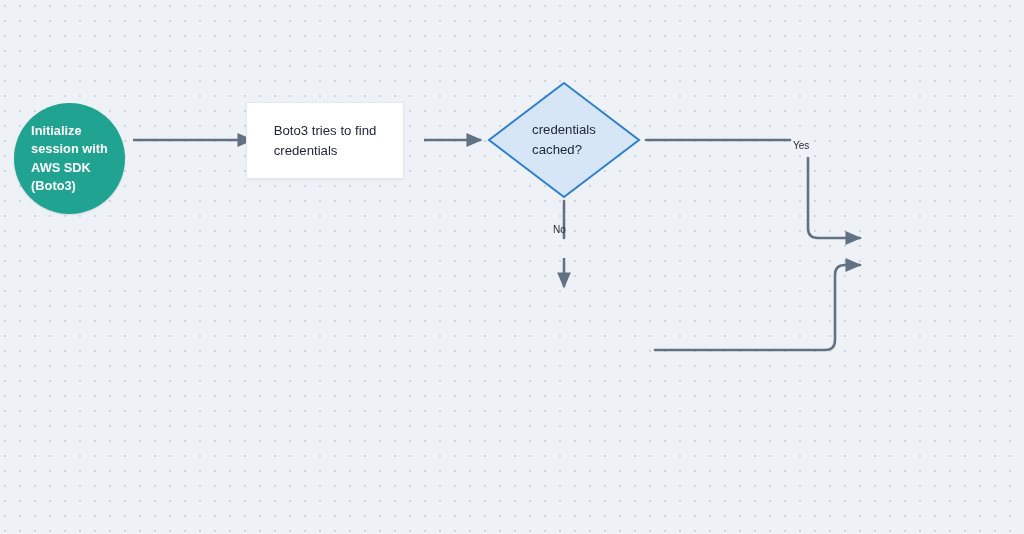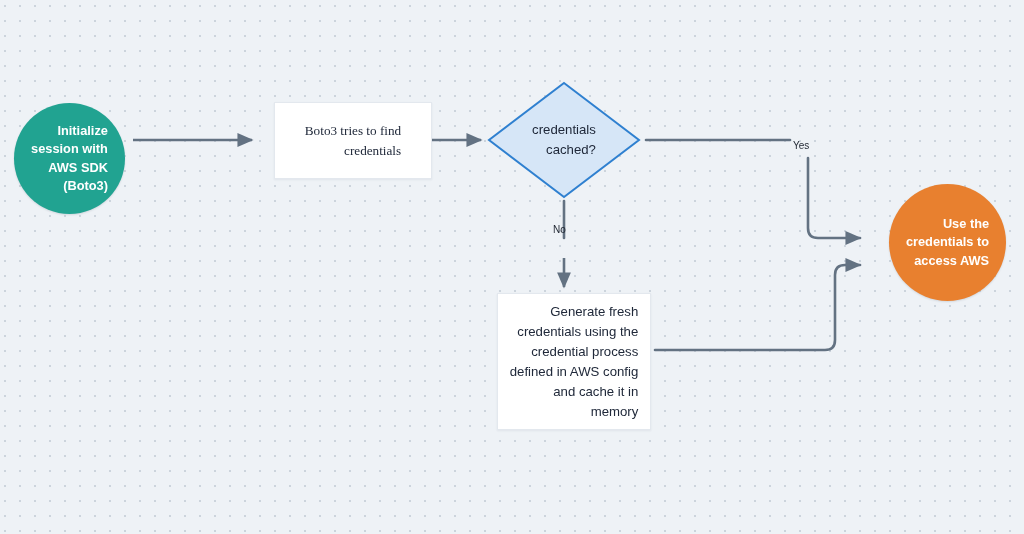--- a/index.html
+++ b/index.html
@@ -30,21 +30,21 @@
     width: 1024px;
     height: 534px;
     overflow: visible;
   }
   .node {
     position: absolute;
     box-sizing: border-box;
     display: flex;
     align-items: center;
     justify-content: center;
-    text-align: right;
+    text-align: left;
   }
   .node-label {
     display: block;
     white-space: pre-line;
   }
 
   
   #node-start {
     left: 14px;
     top: 103px;
@@ -62,25 +62,24 @@
   
   .box {
     background: #ffffff;
     border: 1px solid #e3e8ee;
     color: #20293a;
     font-size: 13.2px;
     line-height: 20px;
     box-shadow: 0 1px 2px rgba(40,60,80,0.07);
   }
   #node-find {
-    left: 274px;
+    left: 246px;
     top: 102px;
     width: 158px;
     height: 77px;
-    font-family: Liberation Serif, serif;
   }
   #node-generate {
     left: 497px;
     top: 293px;
     width: 154px;
     height: 137px;
   }
 
   
   #node-decision {
@@ -186,31 +185,18 @@
   </div>
 
   <div class="node" id="node-decision">
     <svg class="diamond-svg" viewBox="0 0 154 118" xmlns="http://www.w3.org/2000/svg">
       <polygon points="77,2 152,59 77,116 2,59" fill="#d6e6f7" stroke="#2f80d0" stroke-width="2"></polygon>
     </svg>
     <span class="node-label">credentials
 cached?</span>
   </div>
 
-  <div class="node box" id="node-generate">
-    <span class="node-label">Generate fresh
-credentials using the
-credential process
-defined in AWS config
-and cache it in
-memory</span>
-  </div>
-
-  <div class="node" id="node-end">
-    <span class="node-label">Use the
-credentials to
-access AWS</span>
-  </div>
+
 
   <span class="edge-label" id="edge-label-yes">Yes</span>
   <span class="edge-label" id="edge-label-no">No</span>
 
 </div>
 
 </body></html>

